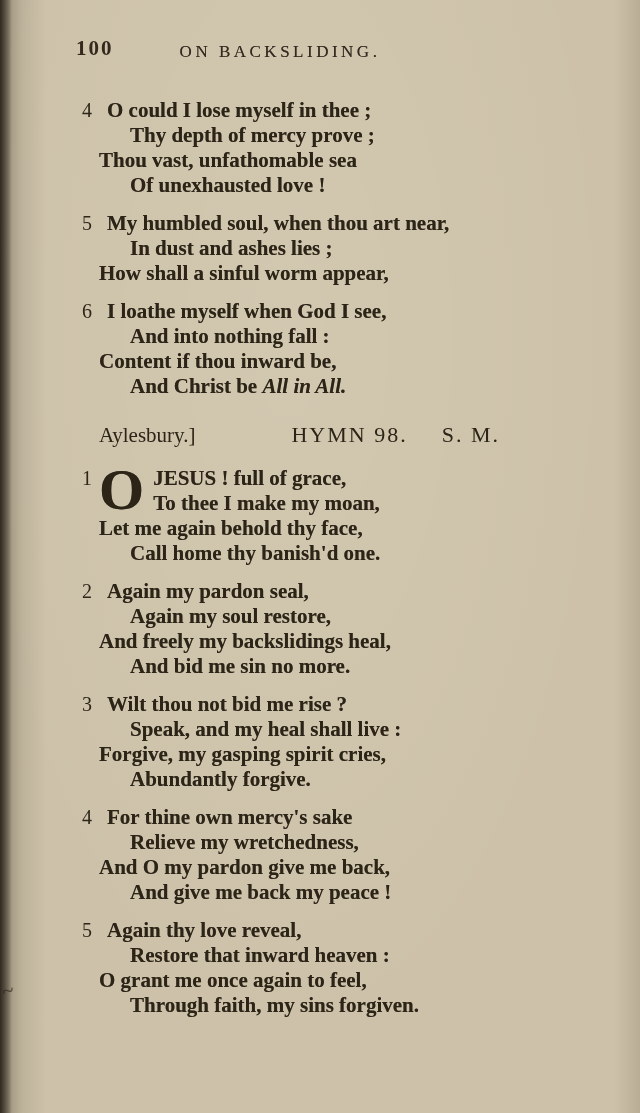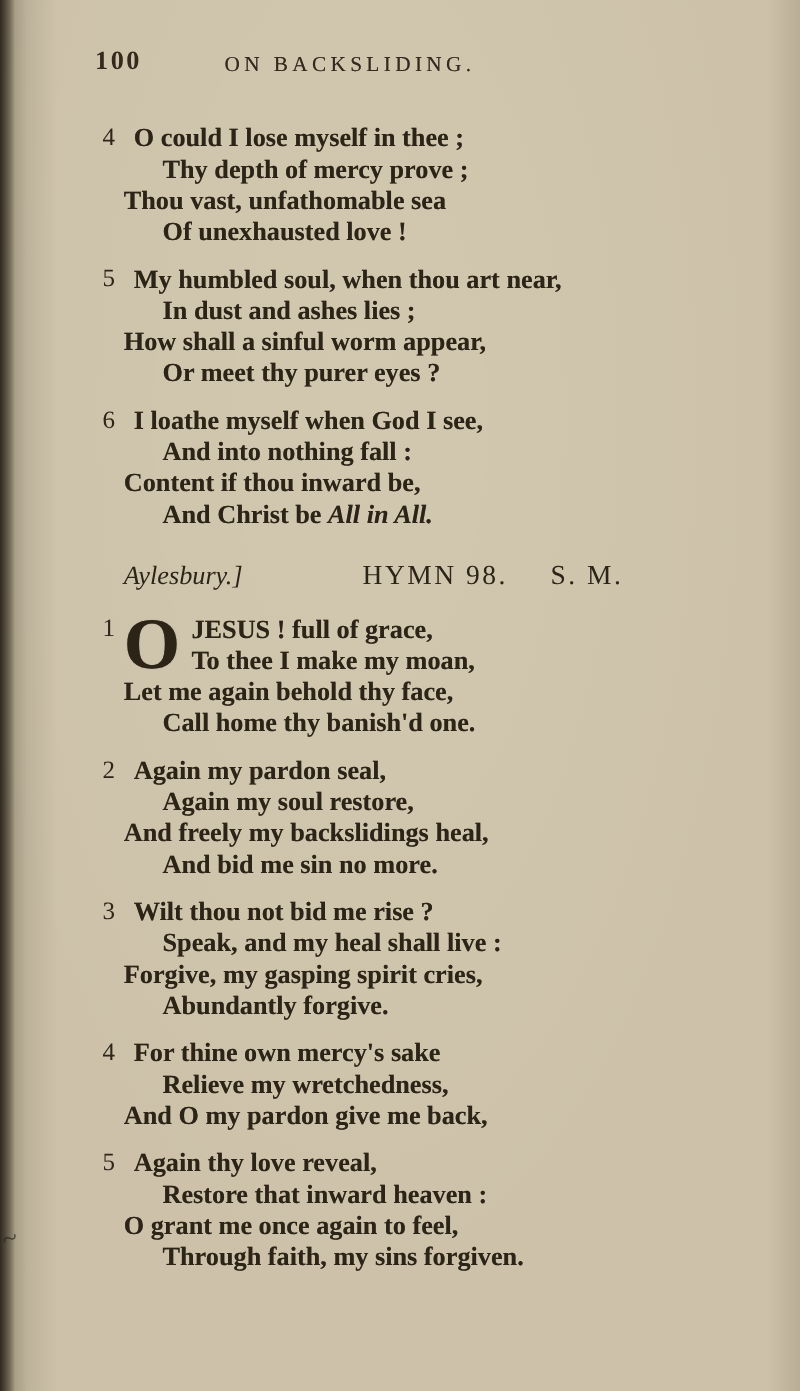--- a/index.html
+++ b/index.html
@@ -57,21 +57,21 @@
     color:#2c2417;
     text-shadow:0 0 0.6px rgba(43,36,26,0.6);
   }
   .verse-body{overflow:visible;}
   .verse-body::after{content:"";display:block;clear:both;}
   .hymn-heading{
     display:flex;align-items:baseline;
     padding:10px 0 18px 15px;
     gap:34px;
   }
-  .tune{font-style:italic;font-size:21px;}
+  .tune{font-size:21px;}
   .hymn-title{font-size:22px;letter-spacing:2px;margin-left:62px;}
   .hymn-meter{font-size:22px;letter-spacing:2px;}
   .margin-mark{
     position:absolute;left:2px;top:978px;
     font-size:22px;color:rgba(45,38,28,0.75);
     transform:rotate(-18deg);
   }
 </style>
 </head>
 <body>
@@ -96,21 +96,20 @@
               <div class="line ind-n0"><span>Thou vast, unfathomable sea</span></div>
               <div class="line ind-n2"><span>Of unexhausted love !</span></div>
             </div>
           </div>
           <div class="verse">
             <span class="verse-num">5</span>
             <div class="verse-body">
               <div class="line ind-n1"><span>My humbled soul, when thou art near,</span></div>
               <div class="line ind-n2"><span>In dust and ashes lies ;</span></div>
               <div class="line ind-n0"><span>How shall a sinful worm appear,</span></div>
-              <div class="line ind-n2"><span>Or meet thy purer eyes ?</span></div>
             </div>
           </div>
           <div class="verse">
             <span class="verse-num">6</span>
             <div class="verse-body">
               <div class="line ind-n1"><span>I loathe myself when God I see,</span></div>
               <div class="line ind-n2"><span>And into nothing fall :</span></div>
               <div class="line ind-n0"><span>Content if thou inward be,</span></div>
               <div class="line ind-n2"><span>And Christ be </span><span class="it">All in All.</span></div>
             </div>
@@ -152,20 +151,21 @@
               <div class="line ind-n0"><span>Forgive, my gasping spirit cries,</span></div>
               <div class="line ind-n2"><span>Abundantly forgive.</span></div>
             </div>
           </div>
           <div class="verse">
             <span class="verse-num">4</span>
             <div class="verse-body">
               <div class="line ind-n1"><span>For thine own mercy's sake</span></div>
               <div class="line ind-n2"><span>Relieve my wretchedness,</span></div>
               <div class="line ind-n0"><span>And O my pardon give me back,</span></div>
+              <div class="line ind-n2"><span>And give me back my peace !</span></div>
             </div>
           </div>
           <div class="verse">
             <span class="verse-num">5</span>
             <div class="verse-body">
               <div class="line ind-n1"><span>Again thy love reveal,</span></div>
               <div class="line ind-n2"><span>Restore that inward heaven :</span></div>
               <div class="line ind-n0"><span>O grant me once again to feel,</span></div>
               <div class="line ind-n2"><span>Through faith, my sins forgiven.</span></div>
             </div>

